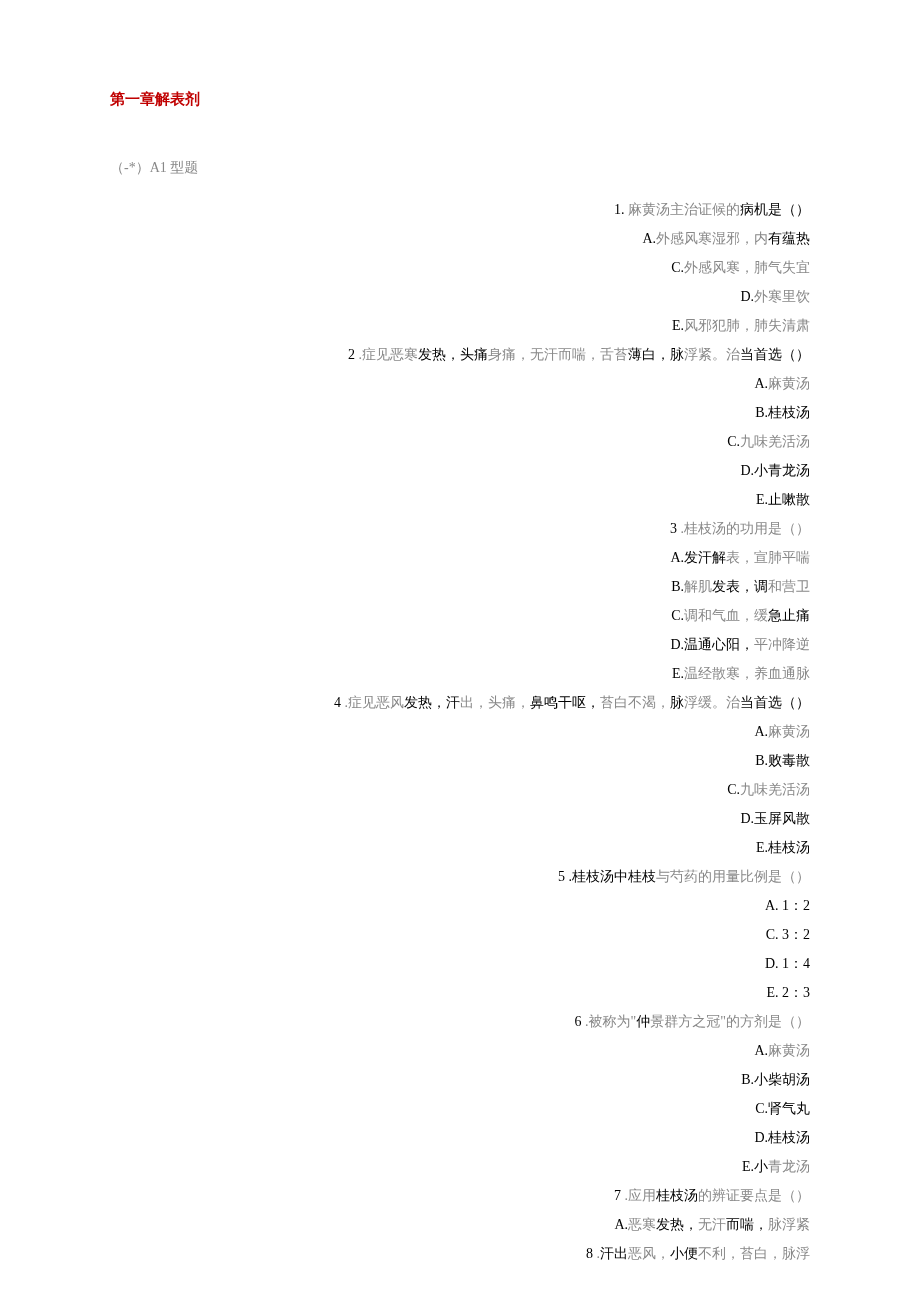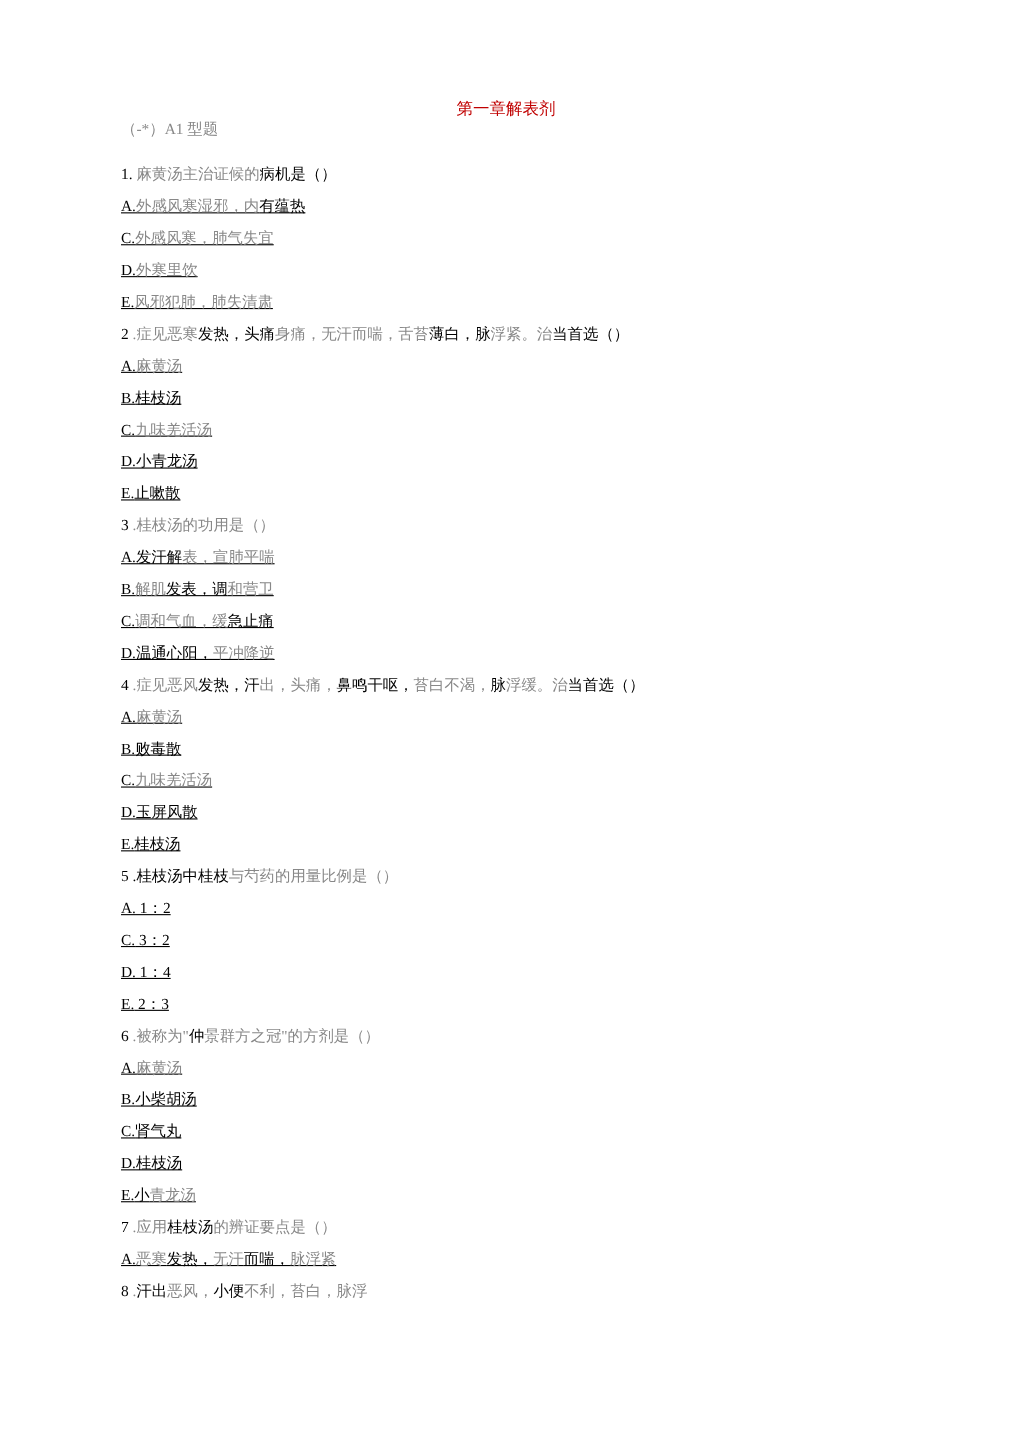--- a/index.html
+++ b/index.html
@@ -7,48 +7,49 @@
     padding: 0;
     background: #ffffff;
     font-family: "SimSun", "宋体", serif;
     width: 920px;
   }
   .page {
     padding: 90px 110px 60px 110px;
     box-sizing: border-box;
   }
   .title {
-    text-align: center;
+    text-align: left;
     color: #c00000;
     font-size: 15px;
-    font-weight: normal;
+    font-weight: bold;
+    margin-bottom: 50px;
   }
   .section-header {
     color: #888888;
     font-size: 14px;
     margin-bottom: 22px;
   }
   .question {
     font-size: 14px;
     margin-bottom: 8px;
     line-height: 1.5;
     color: #000000;
   }
   .option {
     font-size: 14px;
     margin-bottom: 8px;
     line-height: 1.5;
     color: #000000;
-    text-decoration: underline;
   }
   .question .grey, .option .grey {
     color: #888888;
   }
   .question-wrap {
     margin-bottom: 2px;
+    text-align: right;
   }
 </style>
 </head>
 <body>
 
 <div class="page">
   <div class="title">第一章解表剂</div>
   <div class="section-header">（-*）A1 型题</div>
   <div id="questions-container">
       <div class="question-wrap">
@@ -65,20 +66,21 @@
         <div class="option"><span>C.</span><span class="grey">九味羌活汤</span></div>
         <div class="option"><span>D.</span><span>小青龙汤</span></div>
         <div class="option"><span>E.</span><span>止嗽散</span></div>
       </div>
       <div class="question-wrap">
         <div class="question"><span>3 </span><span class="grey"> .桂枝汤的功用是（）</span></div>
         <div class="option"><span>A.</span><span>发汗解</span><span class="grey">表，宣肺平喘</span></div>
         <div class="option"><span>B.</span><span class="grey">解肌</span><span>发表，调</span><span class="grey">和营卫</span></div>
         <div class="option"><span>C.</span><span class="grey">调和气血，缓</span><span>急止痛</span></div>
         <div class="option"><span>D.</span><span>温通</span><span>心阳，</span><span class="grey">平冲降逆</span></div>
+        <div class="option"><span>E.</span><span class="grey">温经散寒，养血通脉</span></div>
       </div>
       <div class="question-wrap">
         <div class="question"><span>4 </span><span class="grey"> .症见恶风</span><span>发热，汗</span><span class="grey">出，头痛，</span><span>鼻鸣干呕，</span><span class="grey">苔白不渴，</span><span>脉</span><span class="grey">浮缓。治</span><span>当首选（）</span></div>
         <div class="option"><span>A.</span><span class="grey">麻黄汤</span></div>
         <div class="option"><span>B.</span><span>败毒散</span></div>
         <div class="option"><span>C.</span><span class="grey">九味羌活汤</span></div>
         <div class="option"><span>D.</span><span>玉屏风散</span></div>
         <div class="option"><span>E.</span><span>桂枝汤</span></div>
       </div>
       <div class="question-wrap">

